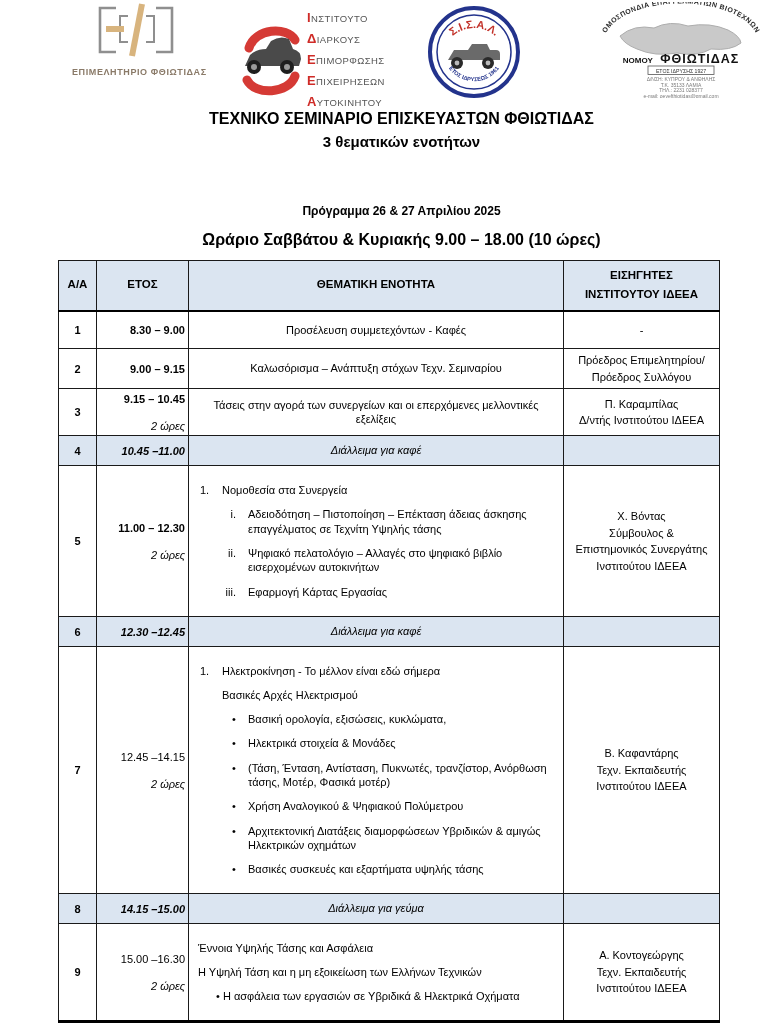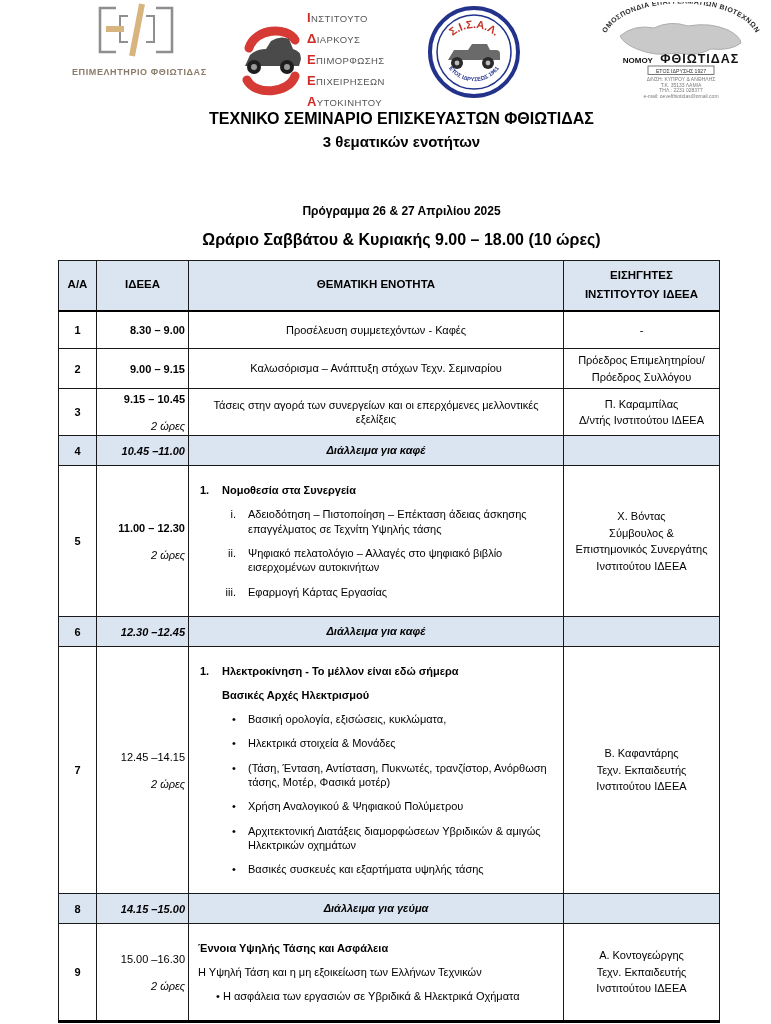--- a/index.html
+++ b/index.html
@@ -46,21 +46,21 @@
   .tp-plain{padding-left:6px}
   .tp-num{display:flex}
   .tp-num .mk{flex:none;width:30px;padding-left:8px}
   .tp-cont{padding-left:30px}
   .tp-roman{display:flex}
   .tp-roman .mk{flex:none;width:56px;text-align:right;padding-right:12px}
   .tp-roman .tx,.tp-num .tx,.tp-bullet .tx{flex:1;padding-right:2px}
   .tp-bullet{display:flex}
   .tp-bullet .mk{flex:none;width:16px;margin-left:40px}
   .tp-bullet2{padding-left:24px;text-indent:0}
-  .bold{font-weight:bold}
+  .bold{font-weight:normal}
   .ital{font-style:italic}
   .brk td{background:#dbe5f1}
 </style>
 </head>
 <body>
 
 <div class="page">
 
   <div class="logo logo-chamber">
     <svg width="136" height="58" viewBox="0 0 136 58">
@@ -155,21 +155,21 @@
   <table class="program">
     <colgroup>
       <col style="width:38px">
         <col style="width:92px">
         <col style="width:375px">
         <col style="width:156px">
     </colgroup>
     <thead>
       <tr>
         <th>Α/Α</th>
-        <th>ΙΔΕΕΑ</th>
+        <th>ΕΤΟΣ</th>
         <th>ΘΕΜΑΤΙΚΗ ΕΝΟΤΗΤΑ</th>
         <th>
           <div>ΕΙΣΗΓΗΤΕΣ</div>
           <div>ΙΝΣΤΙΤΟΥΤΟΥ ΙΔΕΕΑ</div>
         </th>
       </tr>
     </thead>
     <tbody id="program-rows">
         <tr style="height: 38px;">
           <td class="c-num">1</td>

